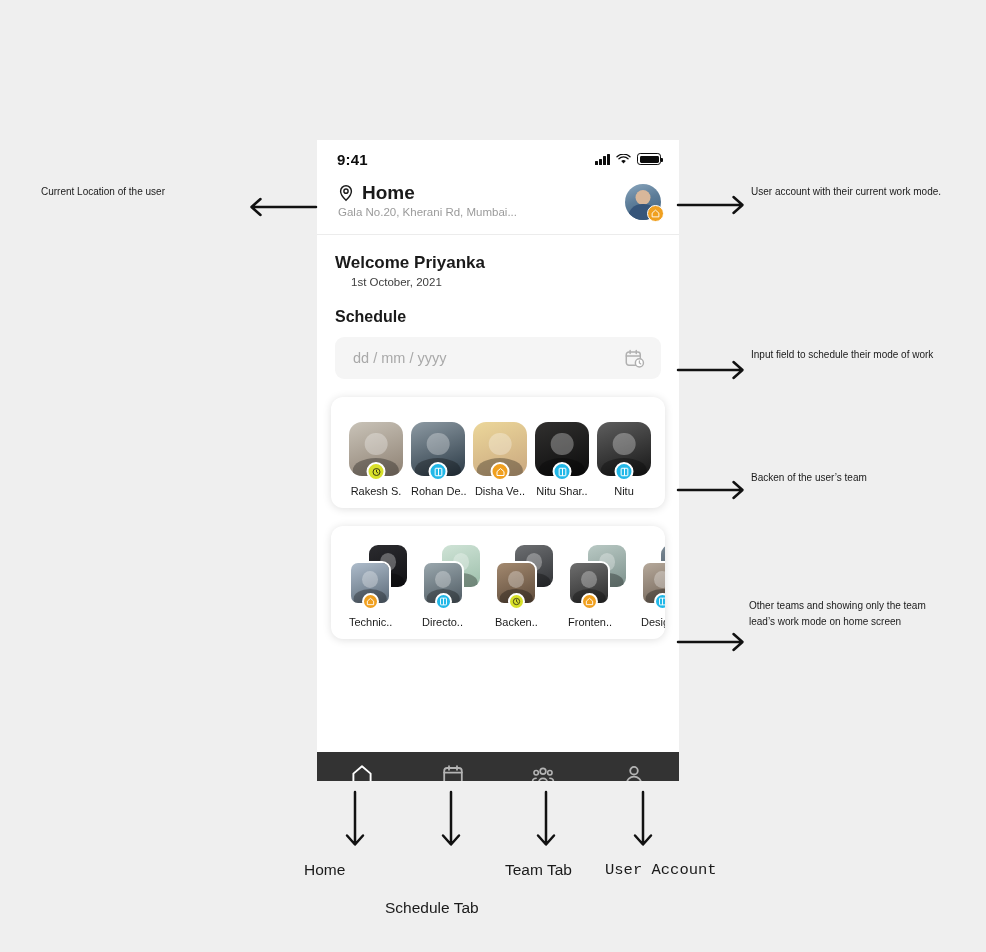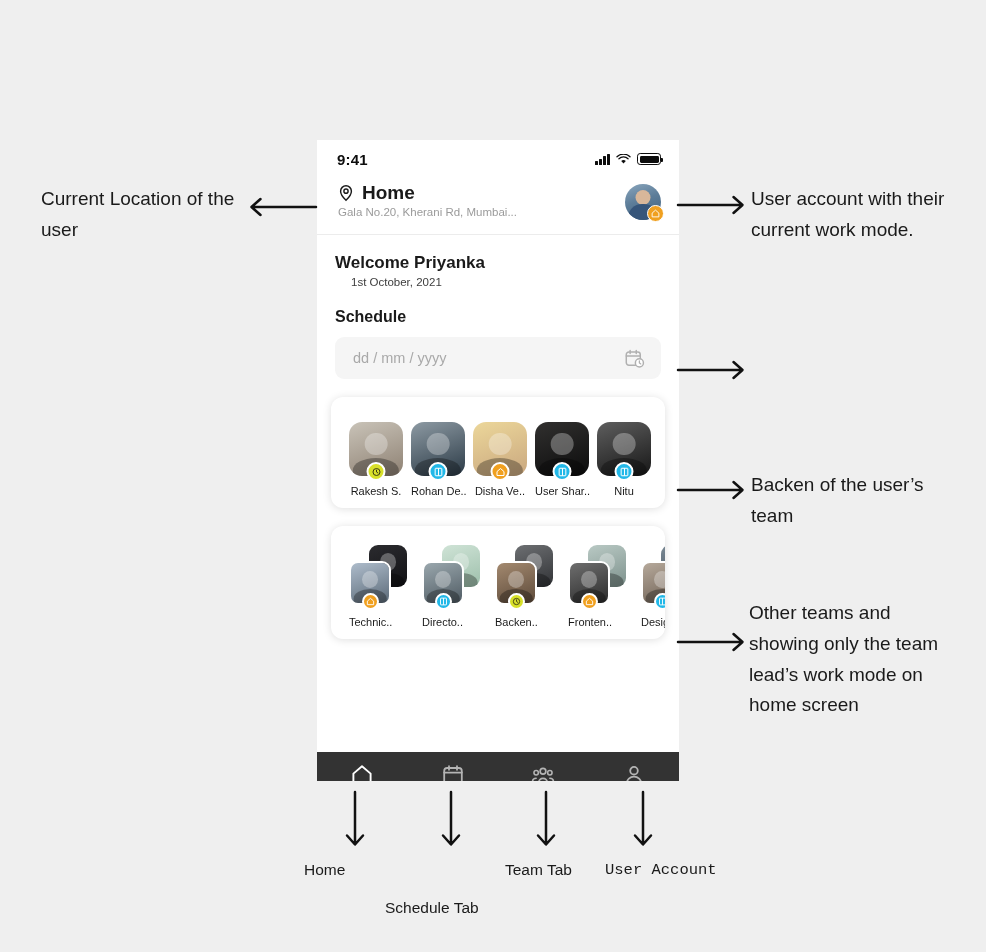--- a/index.html
+++ b/index.html
@@ -108,21 +108,21 @@
 
   
   .tabbar {
     position: absolute; left: 0; bottom: 0; width: 362px; height: 46px;
     background: #333333; display: flex; align-items: center;
   }
   .tab { flex: 1; display: flex; align-items: center; justify-content: center; height: 100%; }
   .tab svg { width: 24px; height: 24px; display: block; }
 
   
-  .anno { position: absolute; font-size: 19px; line-height: 1.62; color: #1a1a1a; }
+  .anno { position: absolute; font-size: 10px; line-height: 1.62; color: #1a1a1a; }
   .arrowline { position: absolute; }
   .tablabel { position: absolute; font-size: 15.5px; color: #1a1a1a; white-space: nowrap; }
 </style>
 </head>
 <body>
 
 <div class="canvas">
 
   <div class="phone">
 
@@ -242,21 +242,21 @@
                   <span style="position:absolute;left:50%;top:20%;transform:translateX(-50%);width:42%;height:42%;border-radius:50%;background:rgba(255,255,255,.30)"></span>
                   <span style="position:absolute;left:50%;bottom:-12%;transform:translateX(-50%);width:86%;height:46%;border-radius:50% 50% 0 0;background:rgba(0,0,0,.30)"></span>
                 </div>
                 <div class="pbadge" style="background:#22b8e8">
                   <svg viewBox="0 0 24 24">
                     <rect x="4" y="3" width="16" height="18" rx="1.5" fill="none" stroke="#fff" stroke-width="2.4"></rect>
                     <path d="M12 3v18" stroke="#fff" stroke-width="2.4"></path>
                   </svg>
                 </div>
               </div>
-              <div class="pname">User Shar..</div>
+              <div class="pname">Nitu Shar..</div>
             </div>
             <div class="person">
               <div class="pface-wrap">
                 <div class="pface">
                   <span style="position:absolute;inset:0;background:linear-gradient(160deg,#5e5e5e 0%,#171717 100%)"></span>
                   <span style="position:absolute;left:50%;top:20%;transform:translateX(-50%);width:42%;height:42%;border-radius:50%;background:rgba(255,255,255,.30)"></span>
                   <span style="position:absolute;left:50%;bottom:-12%;transform:translateX(-50%);width:86%;height:46%;border-radius:50% 50% 0 0;background:rgba(0,0,0,.30)"></span>
                 </div>
                 <div class="pbadge" style="background:#22b8e8">
                   <svg viewBox="0 0 24 24">
@@ -416,20 +416,21 @@
   </svg>
 
   <svg class="arrowline" style="left:676px; top:192px;" width="72" height="26">
     <path d="M2 13h64M57.5 5l9 8-9 8" fill="none" stroke="#111" stroke-width="2.5" stroke-linecap="round" stroke-linejoin="round"></path>
   </svg>
   <div class="anno" style="left:751px; top:184px; width:205px;">User account with their current work mode.</div>
 
   <svg class="arrowline" style="left:676px; top:357px;" width="72" height="26">
     <path d="M2 13h64M57.5 5l9 8-9 8" fill="none" stroke="#111" stroke-width="2.5" stroke-linecap="round" stroke-linejoin="round"></path>
   </svg>
+  <div class="anno" style="left:751px; top:347px; width:200px;">Input field to schedule their mode of work</div>
 
   <svg class="arrowline" style="left:676px; top:477px;" width="72" height="26">
     <path d="M2 13h64M57.5 5l9 8-9 8" fill="none" stroke="#111" stroke-width="2.5" stroke-linecap="round" stroke-linejoin="round"></path>
   </svg>
   <div class="anno" style="left:751px; top:470px; width:200px;">Backen of the user’s team</div>
 
   <svg class="arrowline" style="left:676px; top:629px;" width="72" height="26">
     <path d="M2 13h64M57.5 5l9 8-9 8" fill="none" stroke="#111" stroke-width="2.5" stroke-linecap="round" stroke-linejoin="round"></path>
   </svg>
   <div class="anno" style="left:749px; top:598px; width:205px;">Other teams and showing only the team lead’s work mode on home screen</div>

